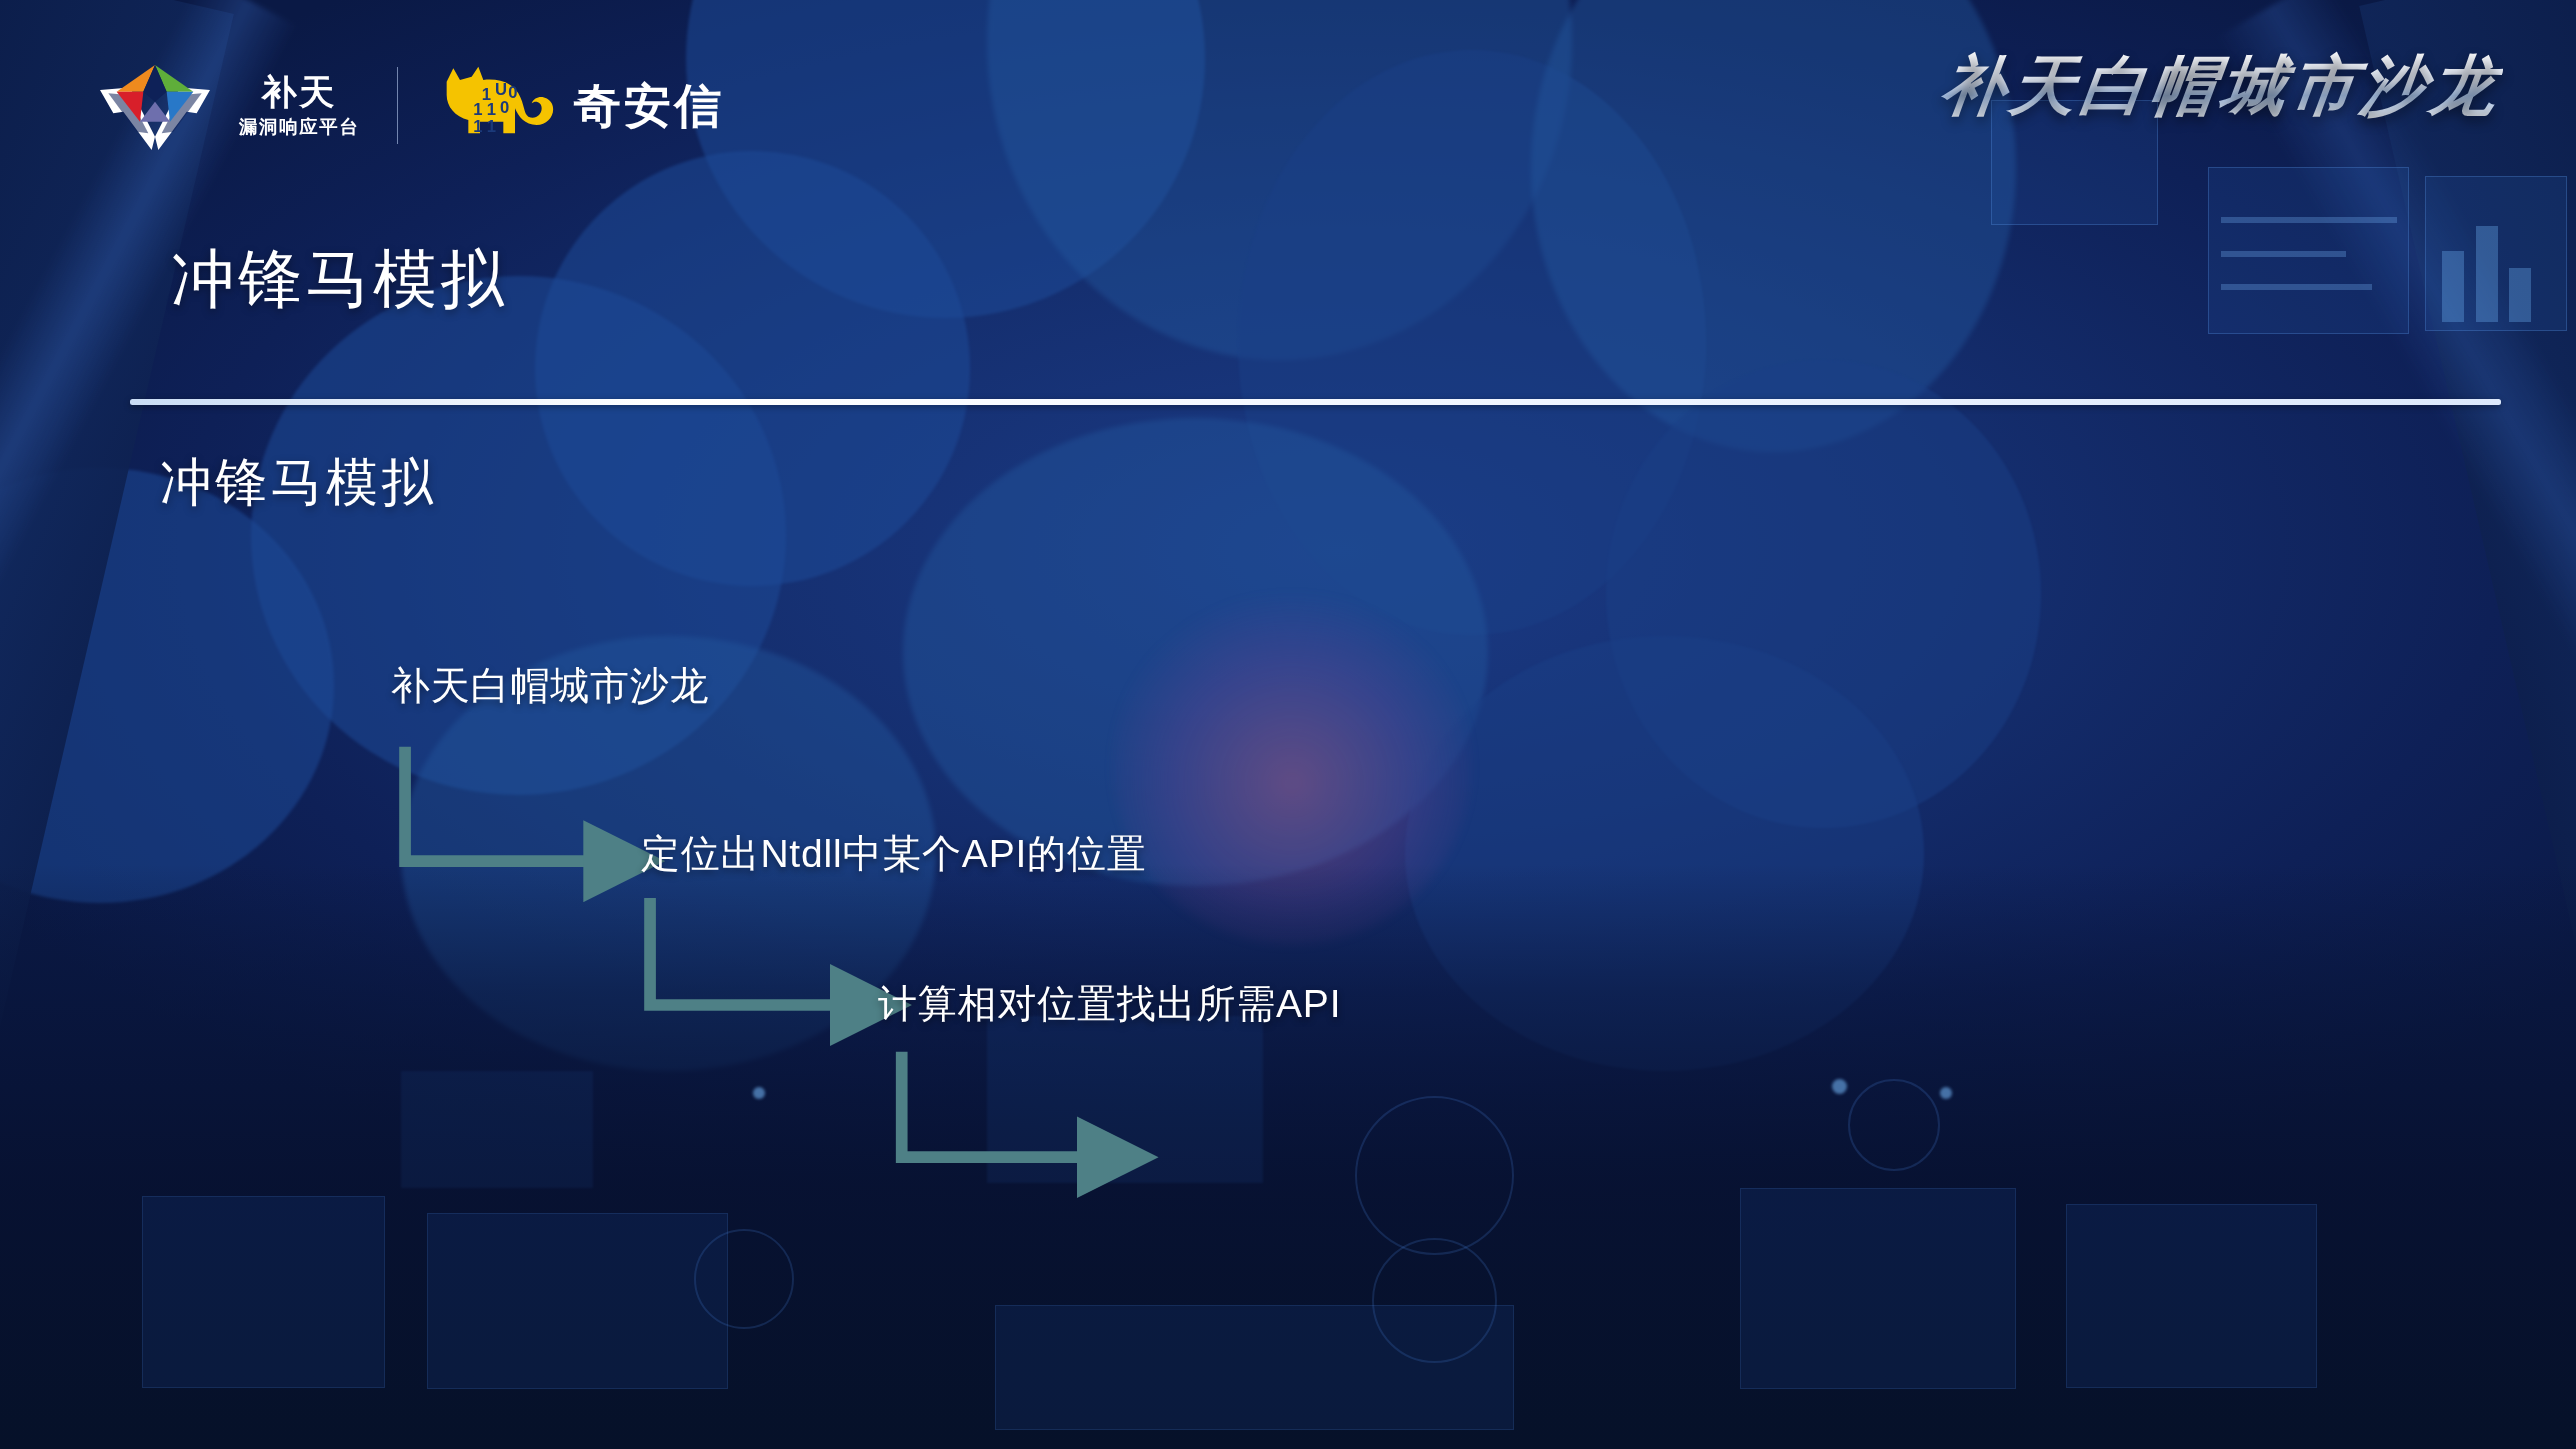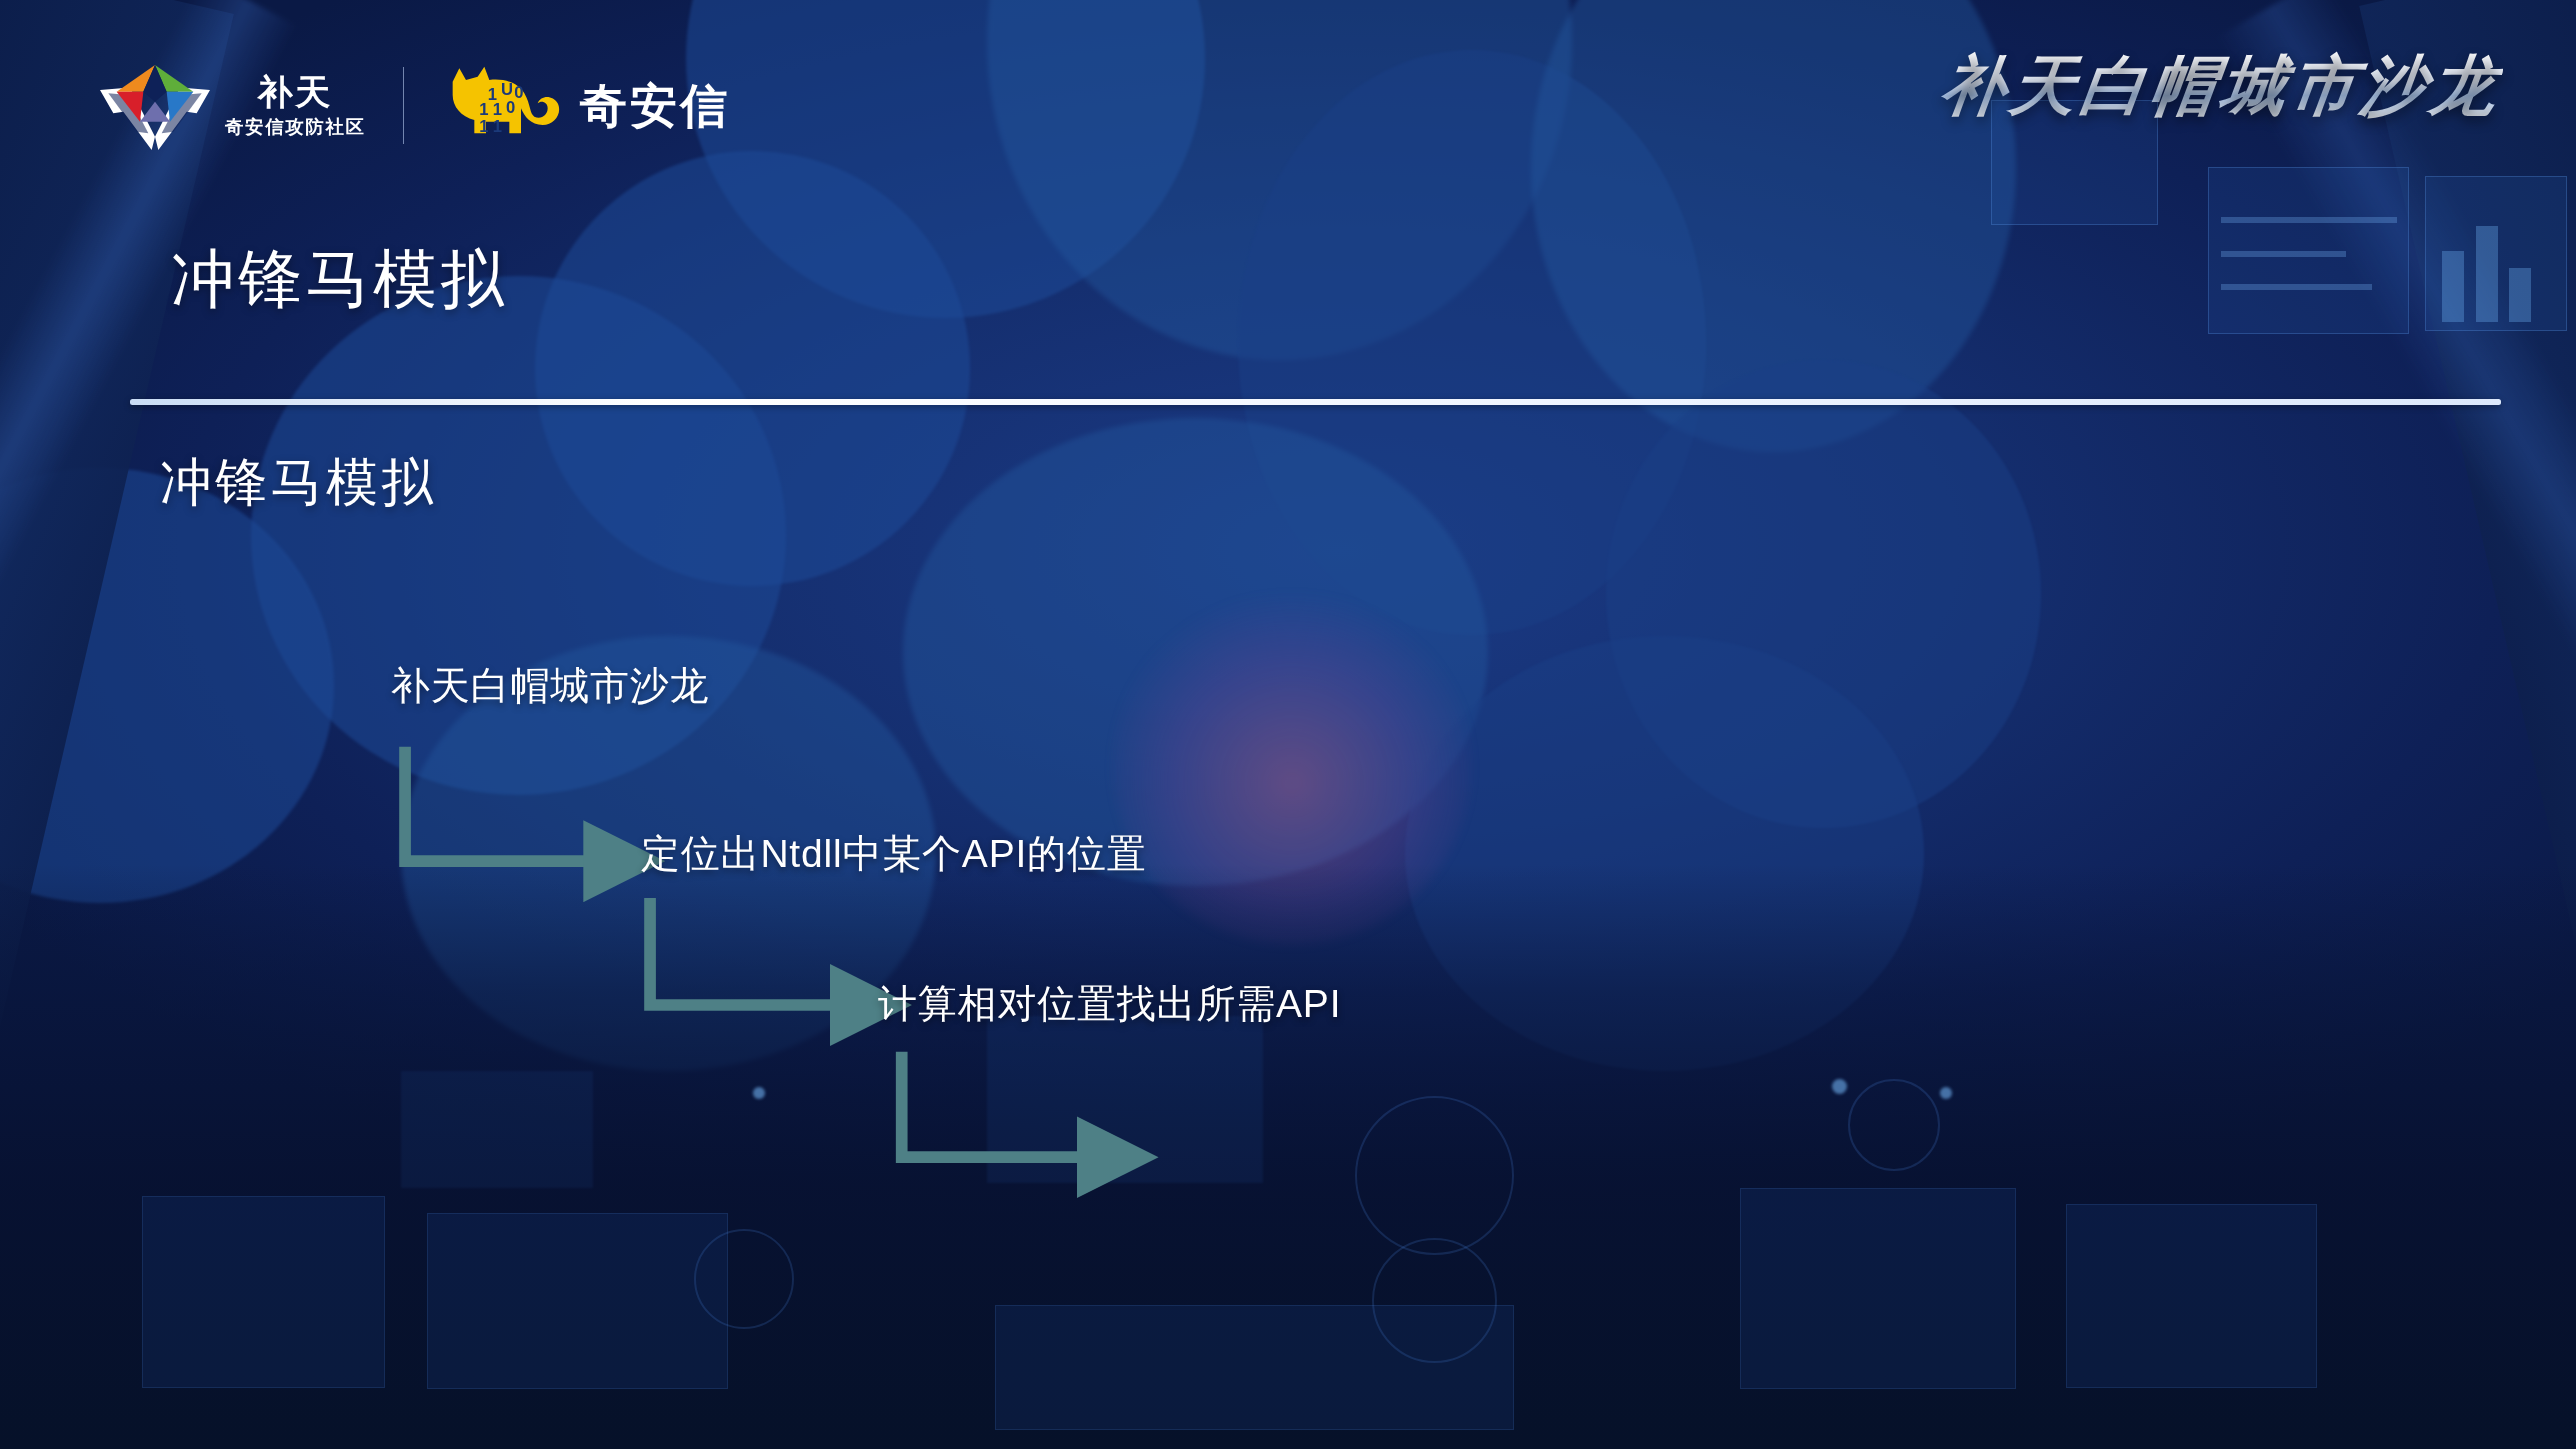--- a/index.html
+++ b/index.html
@@ -56,21 +56,21 @@
   .dial { position:absolute; border:2.5px solid rgba(70,125,210,.22); border-radius:50%; }
   .panelbox { position:absolute; background:rgba(30,75,160,.16); border:0.8px solid rgba(80,140,225,.16); }
   .glowdot { position:absolute; border-radius:50%; background:rgba(120,190,255,.55); filter:blur(1.7px); }
   .screenblue { position:absolute; background:rgba(45,110,205,.30); filter:blur(0.8px); }
 
   
   .logo-row { position:absolute; left:100px; top:59px; height:92px;
     display:flex; align-items:center; gap:0; }
 
   .bt-mark { position:relative; width:110px; height:90px; flex:0 0 auto; }
-  .bt-text { margin-left:15px; display:flex; flex-direction:column;
+  .bt-text { margin-left:29px; display:flex; flex-direction:column;
     justify-content:center; align-items:center; }
   .bt-title { color:#ffffff; font-size:35px; font-weight:bold; letter-spacing:2.5px; line-height:1; }
   .bt-sub  { color:#ffffff; font-size:18.4px; font-weight:bold; letter-spacing:1.7px;
     line-height:1; margin-top:9.2px; }
 
   .vdiv { width:1.7px; height:77px; background:rgba(200,220,255,.55); margin:0 37px; flex:0 0 auto; }
 
   .qax { display:flex; align-items:center; gap:13.4px; }
   .tiger { position:relative; width:125px; height:80px; flex:0 0 auto; }
   .qax-text { color:#ffffff; font-size:47px; font-weight:bold; letter-spacing:3.3px; line-height:1; }
@@ -181,21 +181,21 @@
         <path d="M66 6 L80 38 L112 38 Z" fill="#5fae3a"></path>
         <path d="M20 38 L52 38 L48 74 Z" fill="#d81f2a"></path>
         <path d="M112 38 L80 38 L84 74 Z" fill="#2878c8"></path>
         <path d="M48 74 L66 50 L84 74 Z" fill="#6e6fad"></path>
         <path d="M52 38 L66 6 L80 38 L66 50 Z" fill="#0e2158"></path>
         <path d="M52 38 L66 50 L48 74 Z" fill="#0e2158" opacity=".0"></path>
       </svg>
     </div>
     <div class="bt-text">
       <span class="bt-title">补天</span>
-      <span class="bt-sub">奇安信攻防社区</span>
+      <span class="bt-sub">漏洞响应平台</span>
     </div>
 
     <div class="vdiv"></div>
 
     <div class="qax">
 
       <div class="tiger">
         <svg viewBox="0 0 150 96" width="125" height="80" aria-hidden="true">
           <path d="M14 20 L22 4 L30 18 L44 14 L52 2 L58 18
                    C74 16 92 20 100 34

